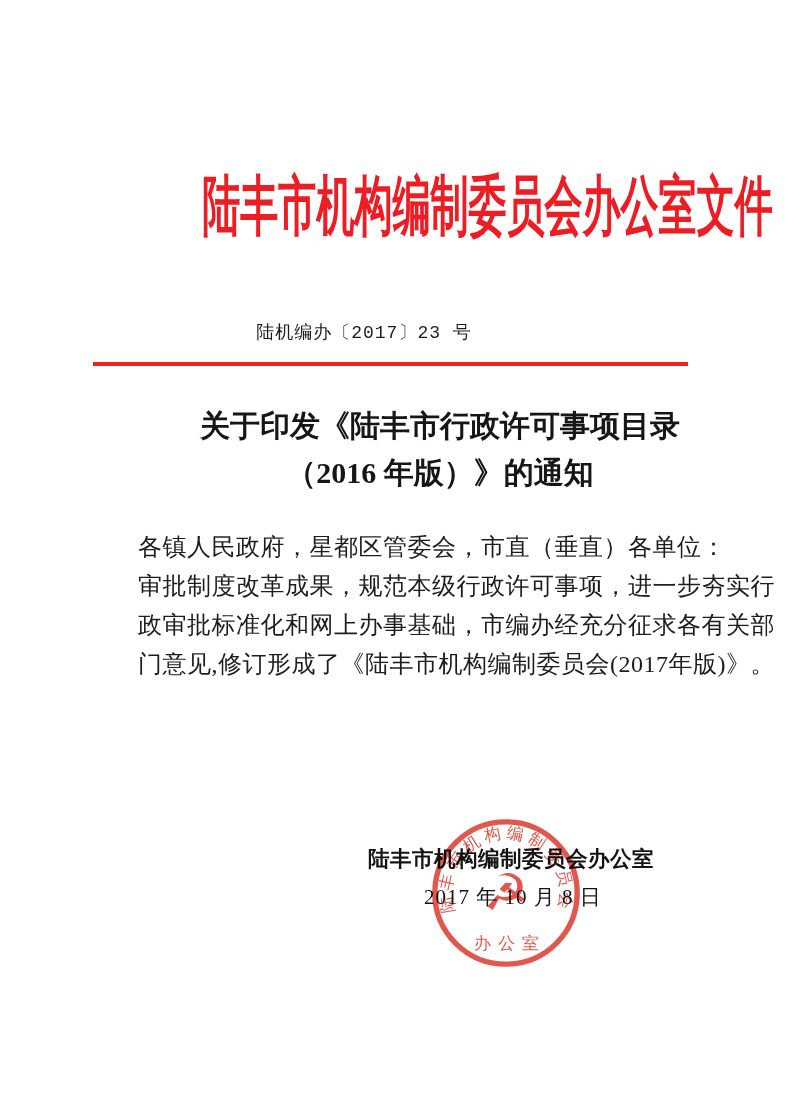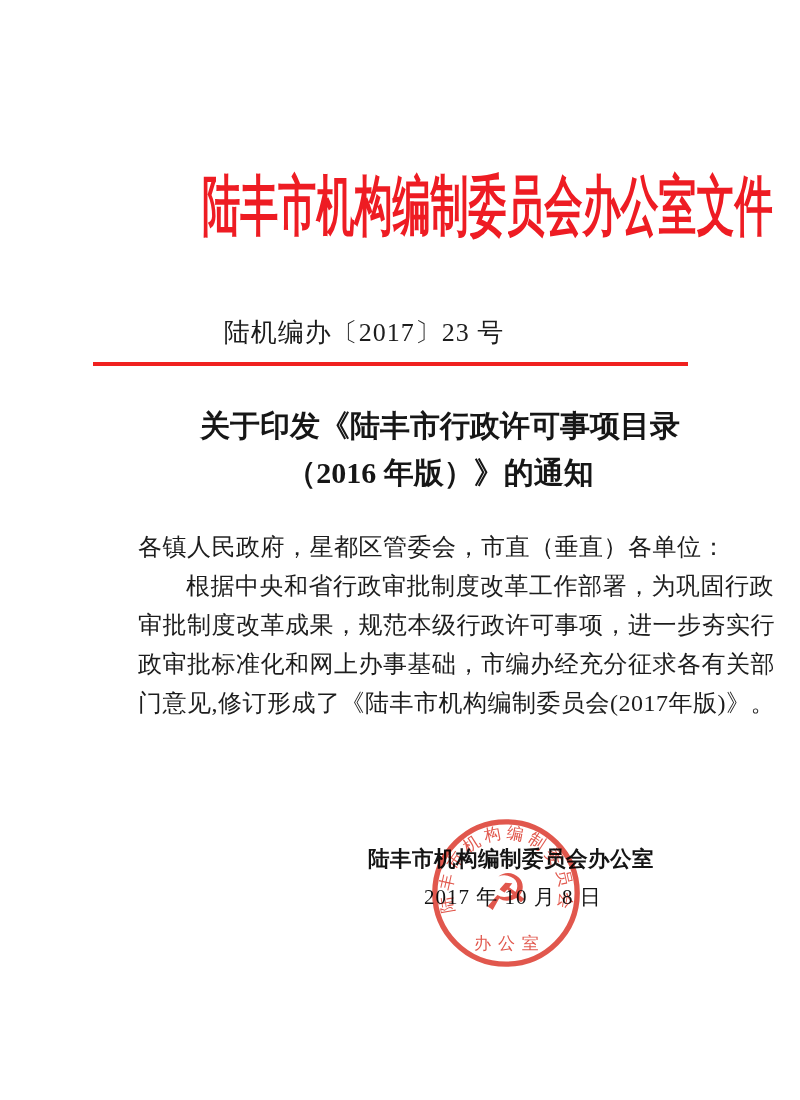--- a/index.html
+++ b/index.html
@@ -35,25 +35,26 @@
     transform: scaleX(0.585);
     transform-origin: 50% 50%;
   }
   
   .doc-number {
     position: absolute;
     top: 318px;
     left: 0;
     width: 728px;
     text-align: center;
-    font-size: 26px;
+    font-size: 18px;
     line-height: 30px;
     letter-spacing: 1px;
     color: #1d1d1d;
     white-space: nowrap;
+    font-family: Liberation Mono, monospace;
   }
   
   .red-rule {
     position: absolute;
     top: 362px;
     left: 93px;
     width: 595px;
     height: 4px;
     background: #f0211f;
   }
@@ -137,21 +138,20 @@
 
   <div class="red-rule"></div>
 
   <div class="doc-title">
     <div>关于印发《陆丰市行政许可事项目录</div>
     <div>（2016 年版）》的通知</div>
   </div>
 
   <div class="body-text">
     <div class="body-line">各镇人民政府，星都区管委会，市直（垂直）各单位：</div>
-    <div class="body-line indent">根据中央和省行政审批制度改革工作部署，为巩固行政</div>
     <div class="body-line">审批制度改革成果，规范本级行政许可事项，进一步夯实行</div>
     <div class="body-line">政审批标准化和网上办事基础，市编办经充分征求各有关部</div>
     <div class="body-line">门意见,修订形成了《陆丰市机构编制委员会(2017年版)》。</div>
   </div>
 
   <div class="issuer">陆丰市机构编制委员会办公室</div>
   <div class="issue-date">2017 年 10 月 8 日</div>
 
   <div class="seal">
     <svg viewBox="0 0 160 160" xmlns="http://www.w3.org/2000/svg">

